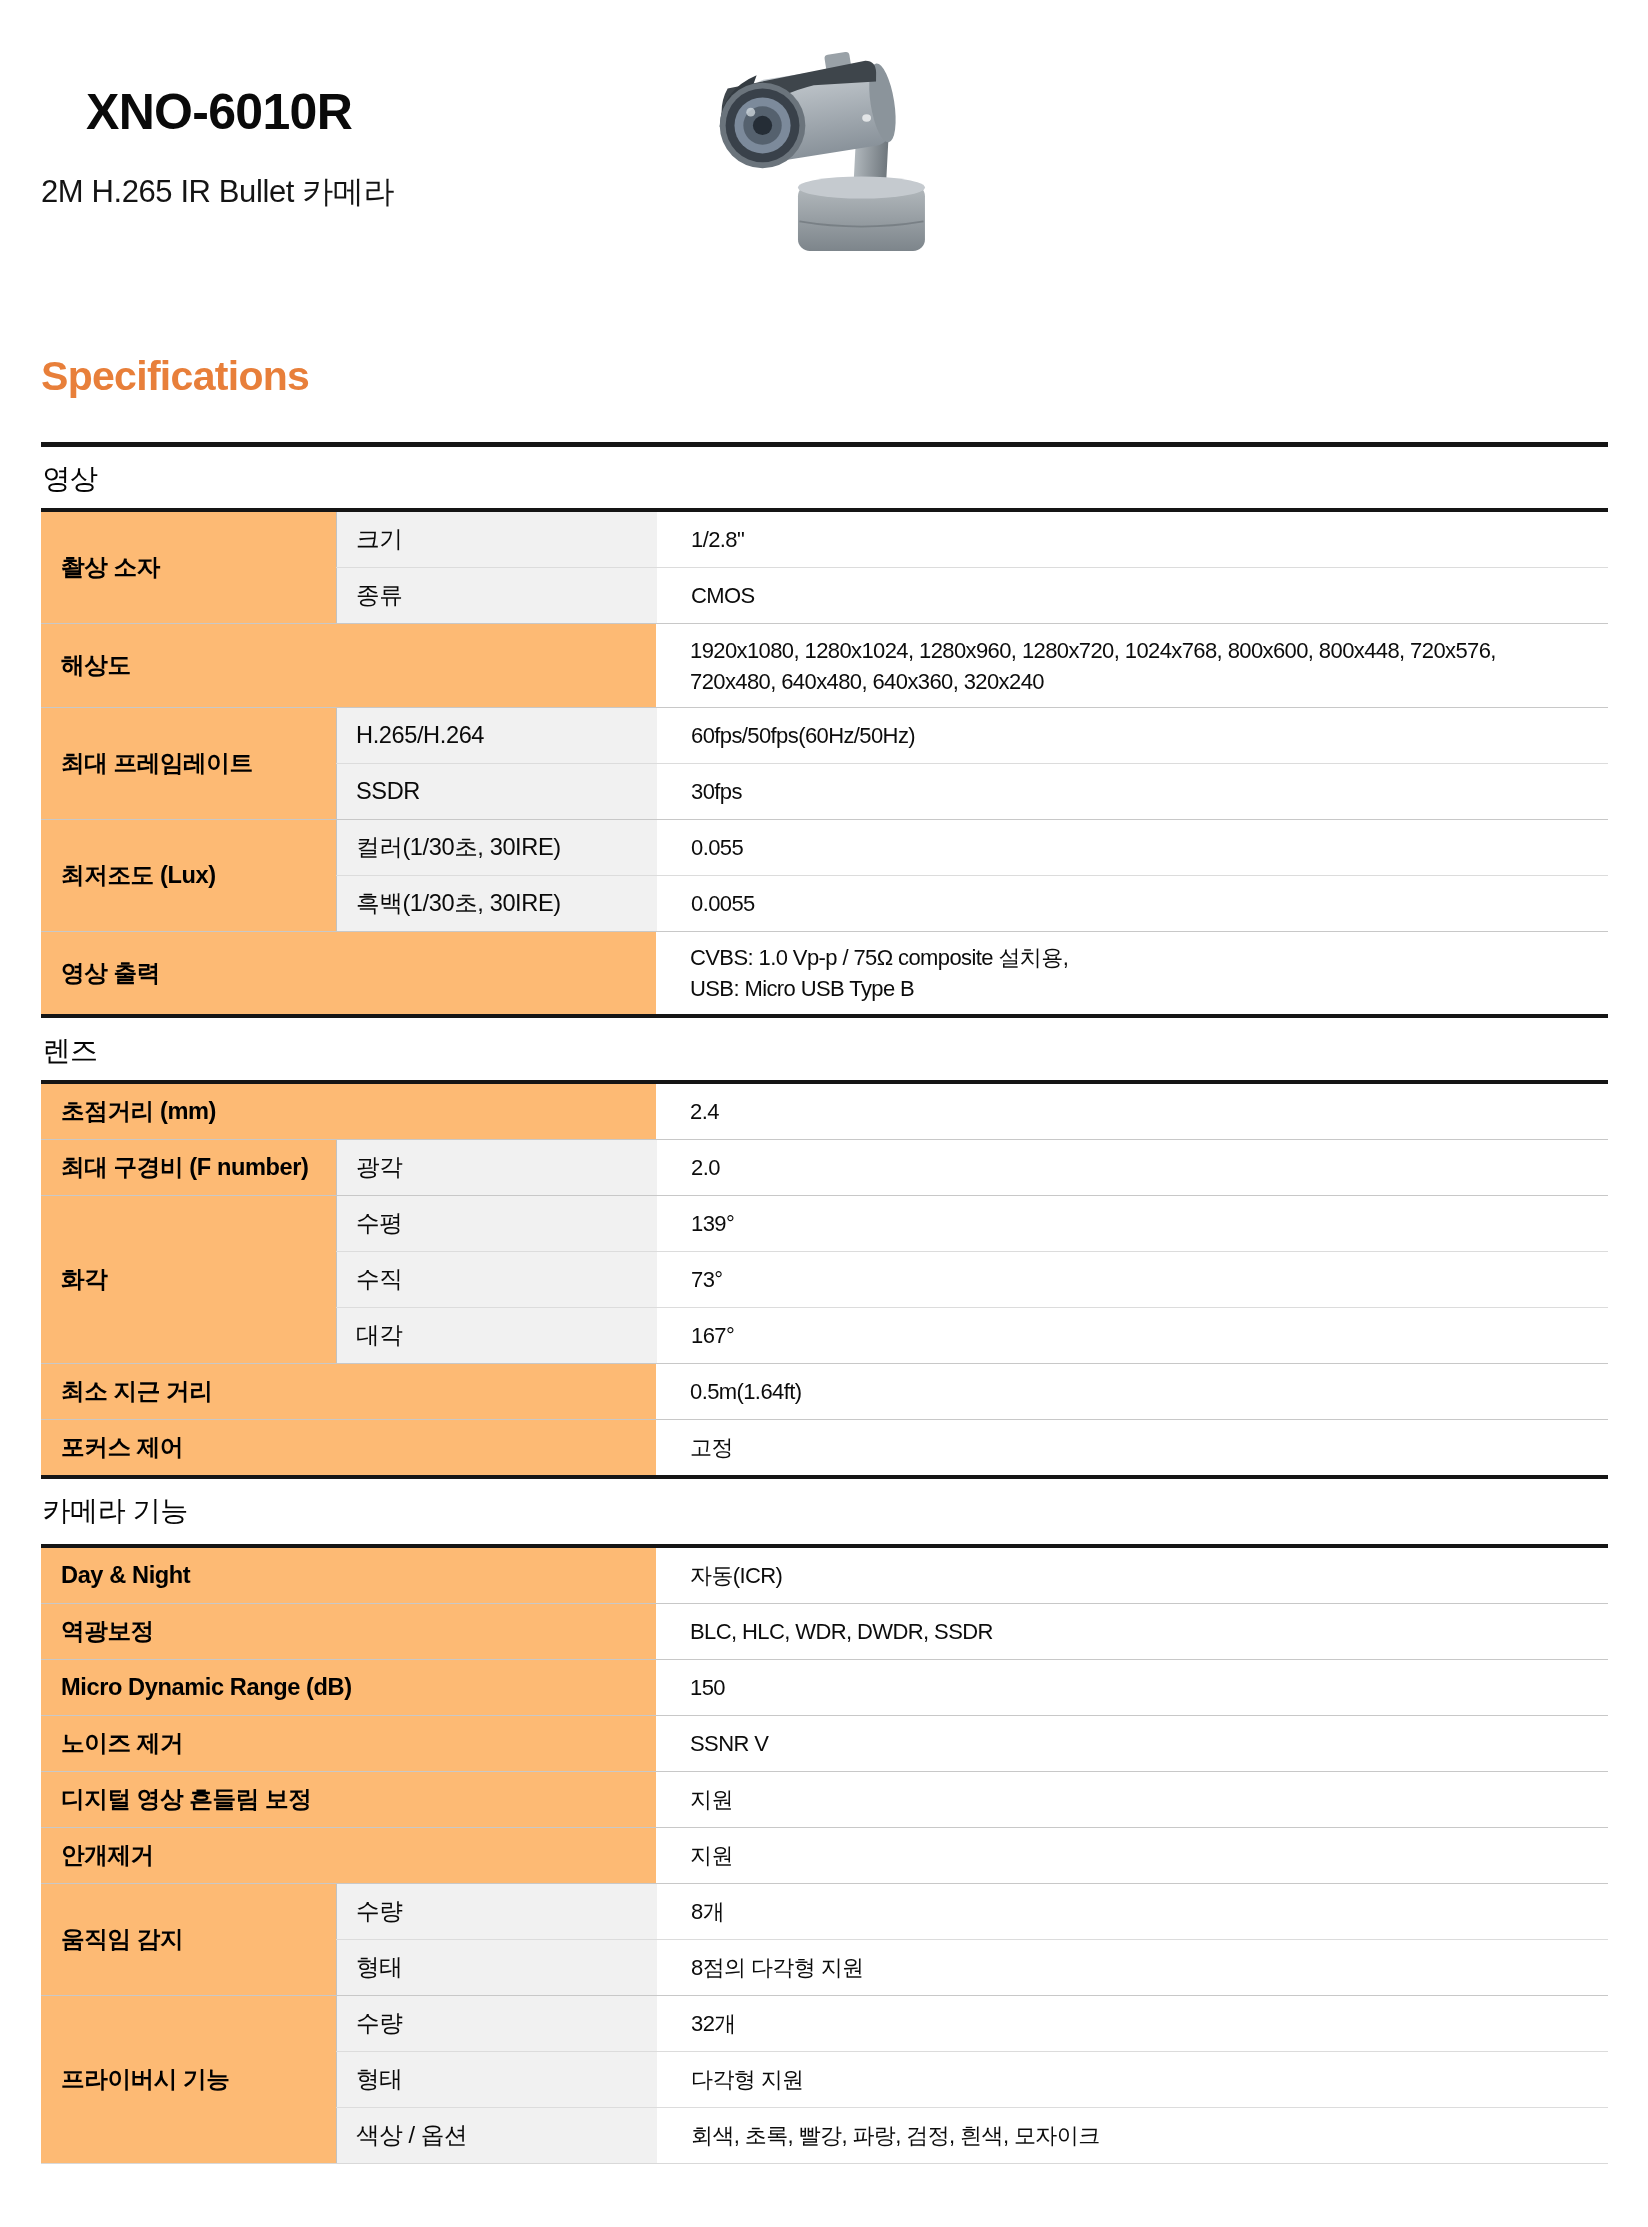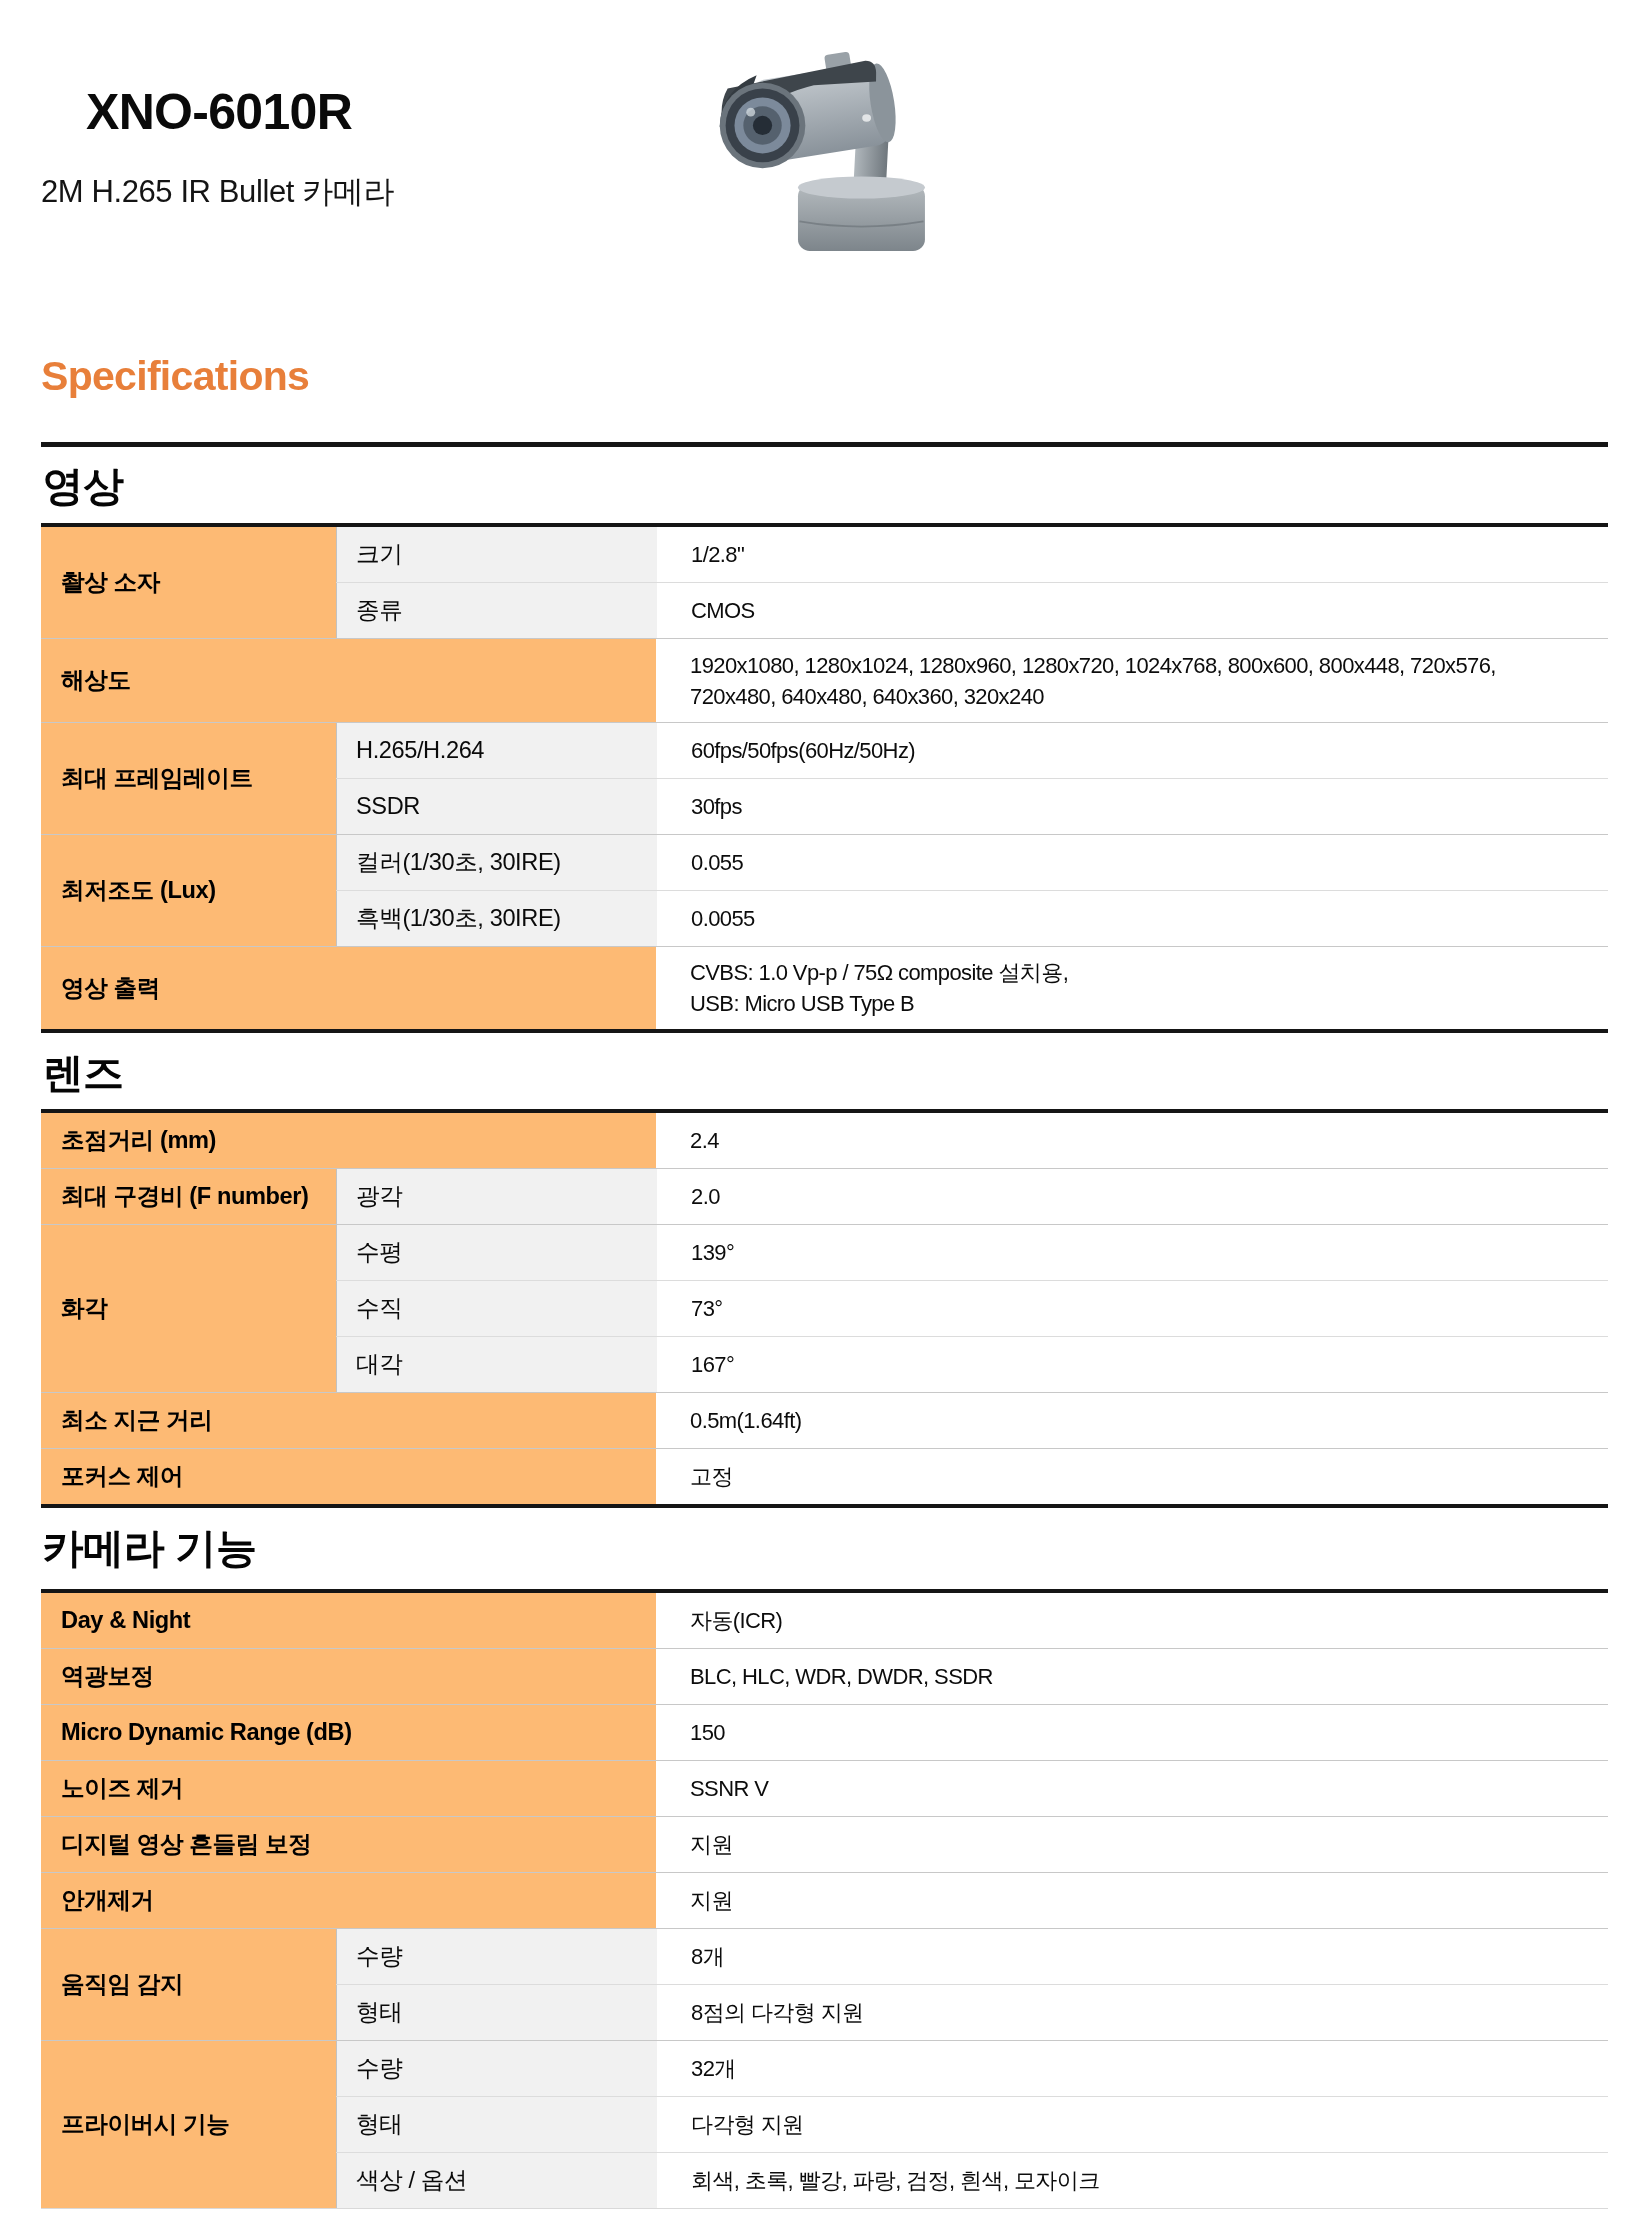--- a/index.html
+++ b/index.html
@@ -34,21 +34,21 @@
     font-size:41px;font-weight:700;letter-spacing:-0.7px;
   }
 
   
   .sections{
     position:absolute;left:41px;top:442px;width:1567px;
   }
   .top-rule{height:5.2px;background:#151515;}
   .spec-section{margin-top:16.3px;}
   .section-heading{
-    font-size:41px;font-weight:700;color:#050505;
+    font-size:28px;font-weight:400;color:#050505;
     margin:0 0 12.6px 1.5px;line-height:1.15;letter-spacing:-0.4px;
   }
   .spec-table{
     border-top:4.4px solid #151515;
     border-bottom:4.4px solid #151515;
   }
   .spec-table.last{border-bottom:1.5px solid #d9d9d9;margin-top:17px;}
 
   .group{display:flex;border-top:1.5px solid #c8c8c8;}
   .group:first-child{border-top:none;}

